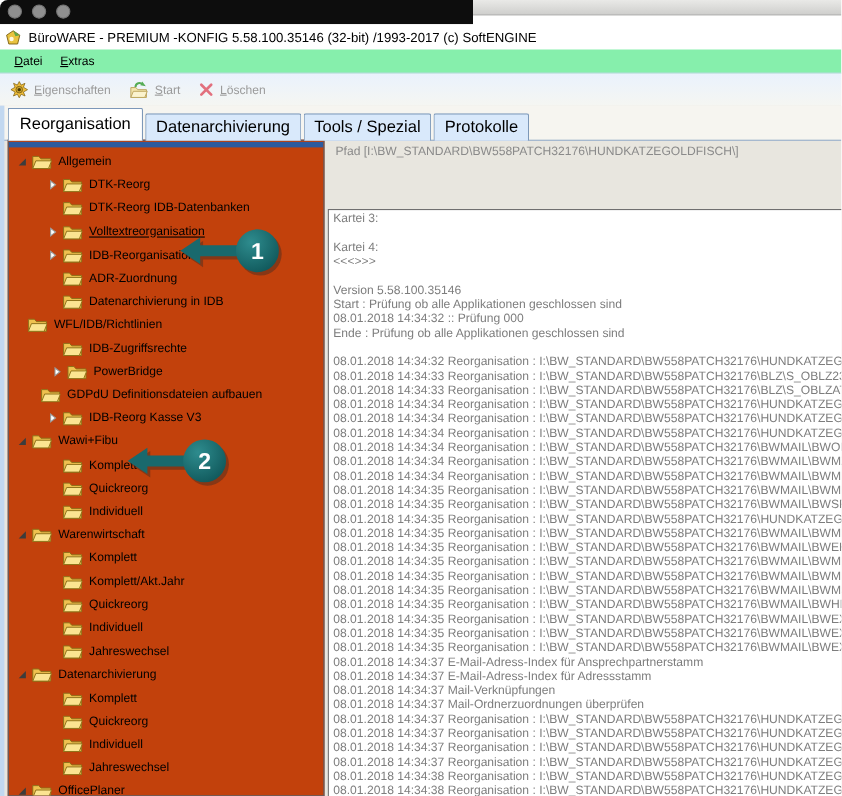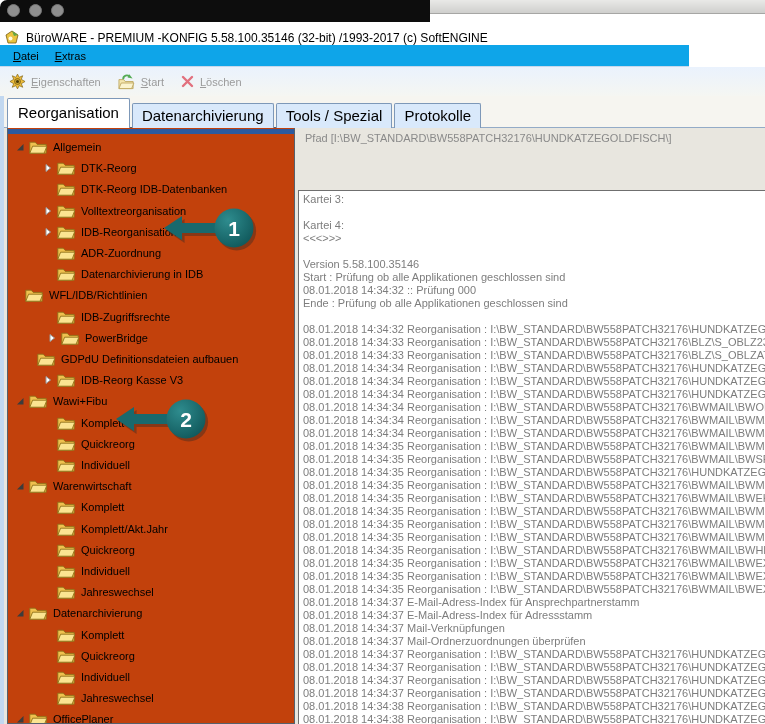--- a/index.html
+++ b/index.html
@@ -9,26 +9,26 @@
     -webkit-font-smoothing:antialiased;
   }
   
   .chrome-black { position:absolute; left:0; top:0; width:430px; height:22px;
     background:#0d0d0d; border-radius:7px 0 0 0; }
   .dot { position:absolute; top:4px; width:13px; height:13px; border-radius:50%;
     background:#8f8f8f; border:1px solid #747474; box-sizing:border-box; }
   .chrome-gray { position:absolute; left:430px; top:0; width:335px; height:14px;
     background:linear-gradient(#e9e9e7,#cfcfcd); border-bottom:1px solid #a6a6a4; box-sizing:border-box; }
   .title-bar { position:absolute; left:0; top:22px; width:765px; height:23px;
-    background:#ffffff; display:flex; align-items:flex-end; }
+    background:#ffffff; display:flex; align-items:center; }
   .title-bar .app-ico { margin-left:4px; display:flex; }
   .title-text { margin-left:6px; font-size:12px; color:#000; white-space:nowrap; }
   
-  .menu-bar { position:absolute; left:0; top:45px; width:689px; height:22px;
-    background:#0ea5e9; border-bottom:1px solid #c6d8ec; box-sizing:border-box;
+  .menu-bar { position:absolute; left:0; top:45px; width:765px; height:22px;
+    background:#86efac; border-bottom:1px solid #c6d8ec; box-sizing:border-box;
     display:flex; align-items:center; padding-left:8px; }
   .menu-item { font-size:11px; color:#000; padding:2px 5px; margin-right:6px; cursor:default; white-space:nowrap; }
   .toolbar { position:absolute; left:0; top:67px; width:765px; height:29px;
     background:linear-gradient(#eaf2fd,#f5f6f2); display:flex; align-items:center;
     padding-left:9px; box-sizing:border-box; }
   .tool-btn { display:flex; align-items:center; margin-right:16px; }
   .tool-btn .t-ico { display:flex; margin-right:5px; }
   .tool-btn .t-label { font-size:11px; color:#9b9b9b; white-space:nowrap;text-align:center; }
   u { text-decoration:underline; }
   
@@ -172,21 +172,21 @@
     <span class="expander"></span>
     <span class="folder">
       <svg viewBox="0 0 18 14" width="18" height="14">
         <path d="M0.8 2.2 L6.2 2.2 L8.2 4.4 L17.2 4.4 L17.2 13.2 L0.8 13.2 Z" fill="#EFC14F" stroke="#8f7119" stroke-width="0.9"></path>
         <path d="M0.8 13.2 L3.6 6.2 L17.9 6.2 L15.1 13.2 Z" fill="#FBE491" stroke="#8f7119" stroke-width="0.9"></path>
       </svg>
     </span>
     <span class="tree-label">DTK-Reorg IDB-Datenbanken</span>
   </div>
 
-  <div class="tree-row" style="top: 65.6px; padding-left: 32px;">
+  <div class="tree-row" style="top: 65.6px; padding-left: 32px; text-decoration: underline;">
     <span class="expander">
   <svg viewBox="0 0 10 10" width="10" height="10">
               <polygon points="3,1.5 3,8.5 7.5,5" fill="#ffffff" stroke="#9a9a9a" stroke-width="1"></polygon>
             </svg>
 </span>
     <span class="folder">
       <svg viewBox="0 0 18 14" width="18" height="14">
         <path d="M0.8 2.2 L6.2 2.2 L8.2 4.4 L17.2 4.4 L17.2 13.2 L0.8 13.2 Z" fill="#EFC14F" stroke="#8f7119" stroke-width="0.9"></path>
         <path d="M0.8 13.2 L3.6 6.2 L17.9 6.2 L15.1 13.2 Z" fill="#FBE491" stroke="#8f7119" stroke-width="0.9"></path>
       </svg>

